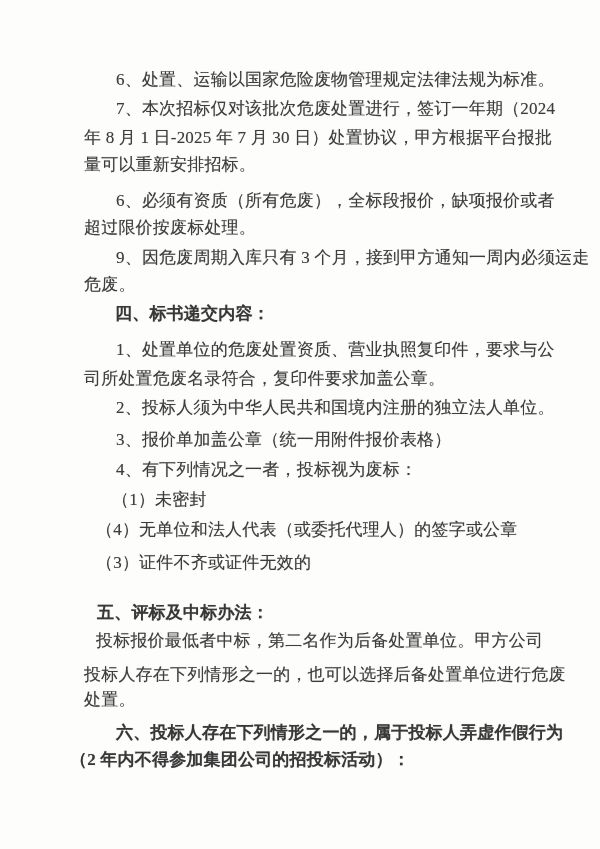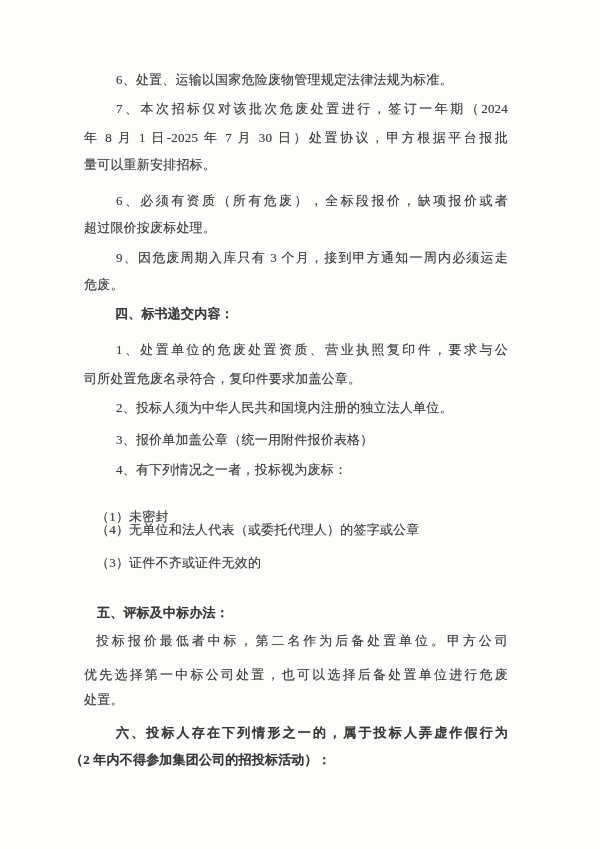--- a/index.html
+++ b/index.html
@@ -12,21 +12,21 @@
     width: 600px;
     height: 849px;
     background: #fdfdfc;
     overflow: hidden;
     font-family: "Liberation Serif", "DejaVu Serif", serif;
   }
   .line {
     position: absolute;
     height: 22px;
     line-height: 22px;
-    font-size: 13px;
+    font-size: 17px;
     letter-spacing: 0.2px;
     white-space: nowrap;
     color: #3d3d3d;
     text-shadow: 0 0 0.8px rgba(95, 95, 95, 0.55);
   }
   .line.j {
     text-align: justify;
     text-align-last: justify;
   }
   .line.b {
@@ -45,22 +45,22 @@
     <div class="line j" style="left: 116px; top: 190px; width: 392px;">6、必须有资质（所有危废），全标段报价，缺项报价或者</div>
     <div class="line" style="left: 84px; top: 217px; width: 424px;">超过限价按废标处理。</div>
     <div class="line j" style="left: 116px; top: 247px; width: 392px;">9、因危废周期入库只有 3 个月，接到甲方通知一周内必须运走</div>
     <div class="line" style="left: 84px; top: 274px; width: 424px;">危废。</div>
     <div class="line b" style="left: 115px; top: 303px; width: 393px;">四、标书递交内容：</div>
     <div class="line j" style="left: 116px; top: 339px; width: 392px;">1、处置单位的危废处置资质、营业执照复印件，要求与公</div>
     <div class="line" style="left: 84px; top: 368px; width: 424px;">司所处置危废名录符合，复印件要求加盖公章。</div>
     <div class="line" style="left: 116px; top: 397px; width: 392px;">2、投标人须为中华人民共和国境内注册的独立法人单位。</div>
     <div class="line" style="left: 116px; top: 429px; width: 392px;">3、报价单加盖公章（统一用附件报价表格）</div>
     <div class="line" style="left: 116px; top: 459px; width: 392px;">4、有下列情况之一者，投标视为废标：</div>
-    <div class="line" style="left: 96px; top: 489px; width: 412px; margin-top: 17px;">（1）未密封</div>
+    <div class="line" style="left: 112px; top: 489px; width: 412px;">（1）未密封</div>
     <div class="line" style="left: 96px; top: 519px; width: 412px;">（4）无单位和法人代表（或委托代理人）的签字或公章</div>
     <div class="line" style="left: 96px; top: 552px; width: 412px;">（3）证件不齐或证件无效的</div>
     <div class="line b" style="left: 97px; top: 602px; width: 411px;">五、评标及中标办法：</div>
     <div class="line j" style="left: 96px; top: 630px; width: 412px;">投标报价最低者中标，第二名作为后备处置单位。甲方公司</div>
-    <div class="line j" style="left: 84px; top: 664px; width: 424px;">优先选择第一中标公司处置，也可以选择后备处置单位进行危废</div>
+    <div class="line j" style="left: 84px; top: 664px; width: 424px;">投标人存在下列情形之一的，也可以选择后备处置单位进行危废</div>
     <div class="line" style="left: 84px; top: 689px; width: 424px;">处置。</div>
     <div class="line j b" style="left: 116px; top: 722px; width: 392px;">六、投标人存在下列情形之一的，属于投标人弄虚作假行为</div>
     <div class="line b" style="left: 70px; top: 749px; width: 438px;">（2 年内不得参加集团公司的招投标活动）：</div>
   </div>
 
 </body></html>

